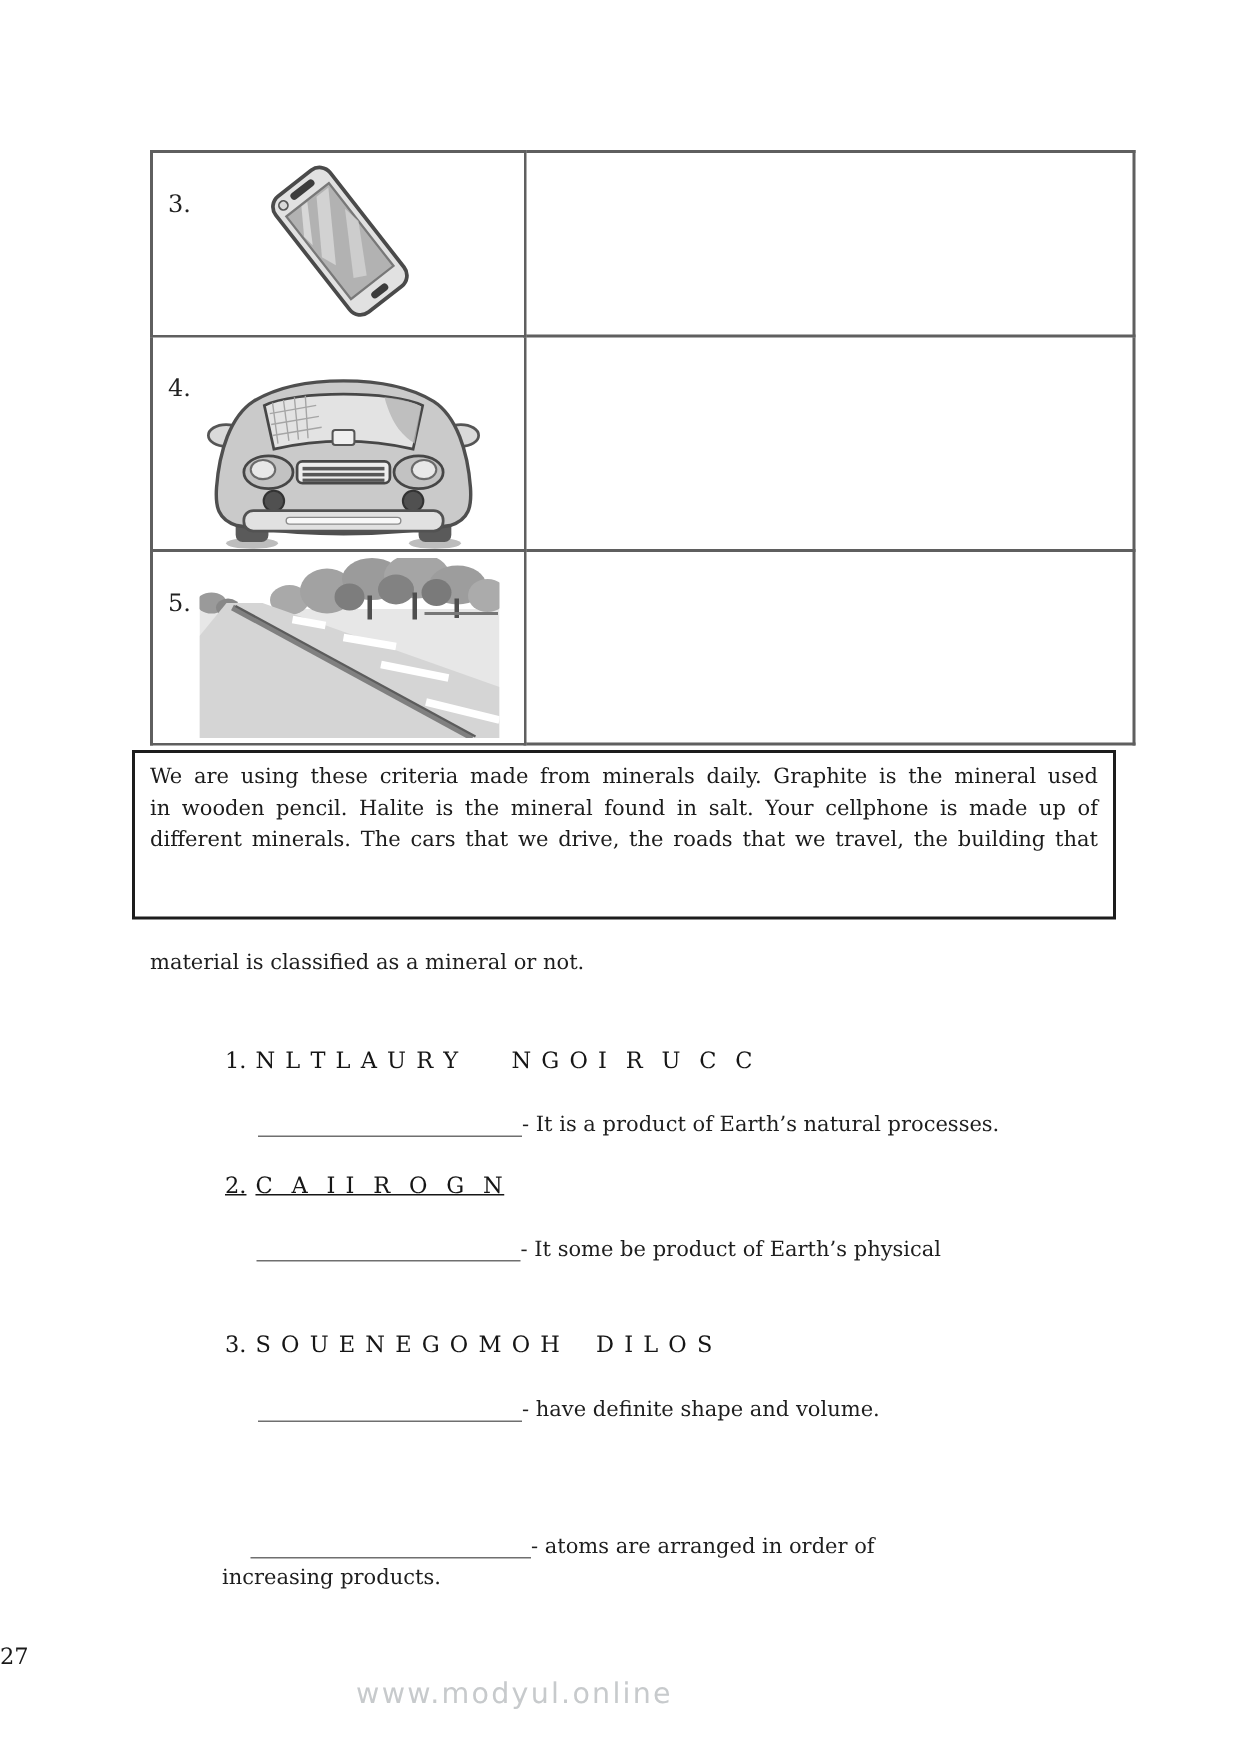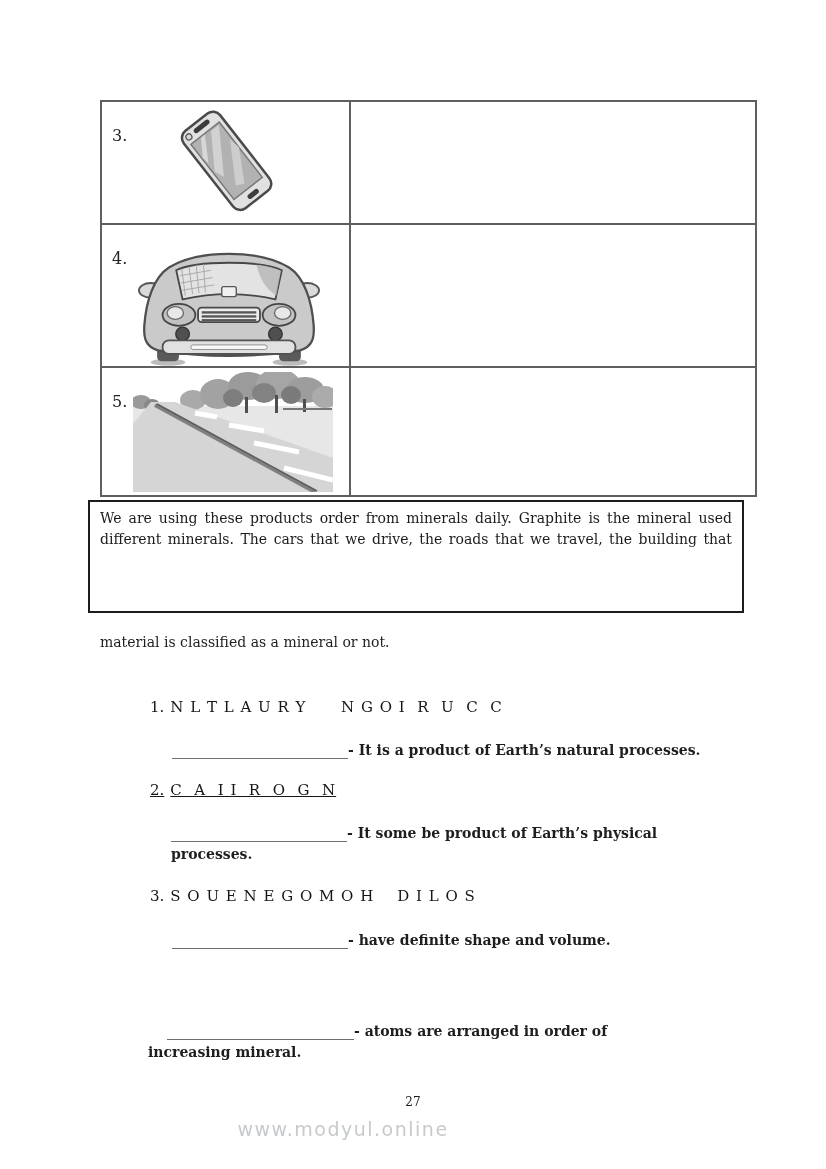--- a/index.html
+++ b/index.html
@@ -39,23 +39,23 @@
   .answer-block{position:absolute;font-size:14px;line-height:21px;}
   .a1{left:172px;top:740px;width:580px;}
   .a2{left:171px;top:823px;width:540px;}
   .a3{left:172px;top:930px;width:540px;}
   .a4{left:148px;top:1021px;width:540px;}
   .blank{
     display:inline-block;width:176px;height:16px;vertical-align:-4px;
     border-bottom:1.5px solid #6f6f6f;
   }
   .a4 .blank{width:187px;margin-left:19px;}
-  .def-text{white-space:pre-wrap;font-weight:bold;}
+  .def-text{white-space:pre-wrap;}
   
-  .page-number{position:absolute;left:0;top:1095px;width:826px;text-align:center;font-size:12px;color:#1a1a1a;}
+  .page-number{position:absolute;left:0;top:1095px;width:826px;font-size:15px;color:#1a1a1a;}
   .watermark{
     position:absolute;left:0;top:1118px;width:686px;text-align:center;
     font-family:"DejaVu Sans","Liberation Sans",sans-serif;
     font-size:19px;letter-spacing:1.5px;color:#c7cacc;
   }
 </style>
 </head>
 <body>
 
 <div class="page">
@@ -153,45 +153,45 @@
             <line x1="151" y1="96" x2="200" y2="108"></line>
           </g>
         </svg>
       </td>
       <td class="ans-cell"></td>
     </tr>
   </tbody>
     </table>
 
   <div class="info-box">
-    <div class="box-line jfull">We are using these products order from minerals daily. Graphite is the mineral used</div>
+    <div class="box-line jfull">We are using these criteria made from minerals daily. Graphite is the mineral used</div>
+    <div class="box-line jfull">in wooden pencil. Halite is the mineral found in salt. Your cellphone is made up of</div>
     <div class="box-line jfull">different minerals. The cars that we drive, the roads that we travel, the building that</div>
   </div>
 
   <div class="instructions">
     <div>material is classified as a mineral or not.</div>
   </div>
 
   <div class="jumbled-line j1"><span class="item-num">1.</span><span class="letters">N L T L A U R Y      N G O I  R  U  C  C</span></div>
   <div class="answer-block a1">
     <div><span class="blank"></span><span class="def-text">- It is a product of Earth’s natural processes.</span></div>
   </div>
 
   <div class="jumbled-line j2"><span class="item-num">2.</span><span class="letters">C  A  I I  R  O  G  N</span></div>
   <div class="answer-block a2">
     <div><span class="blank"></span><span class="def-text">- It some be product of Earth’s physical</span></div>
-    <div class="def-text">processes.</div>
   </div>
 
   <div class="jumbled-line j3"><span class="item-num">3.</span><span class="letters">S O U E N E G O M O H    D I L O S</span></div>
   <div class="answer-block a3">
     <div><span class="blank"></span><span class="def-text">- have definite shape and volume.</span></div>
   </div>
 
   <div class="answer-block a4">
     <div><span class="blank"></span><span class="def-text">- atoms are arranged in order of</span></div>
-    <div class="def-text">increasing mineral.</div>
+    <div class="def-text">increasing products.</div>
   </div>
 
   <div class="page-number">27</div>
   <div class="watermark">www.modyul.online</div>
 
 </div>
 
 </body></html>

